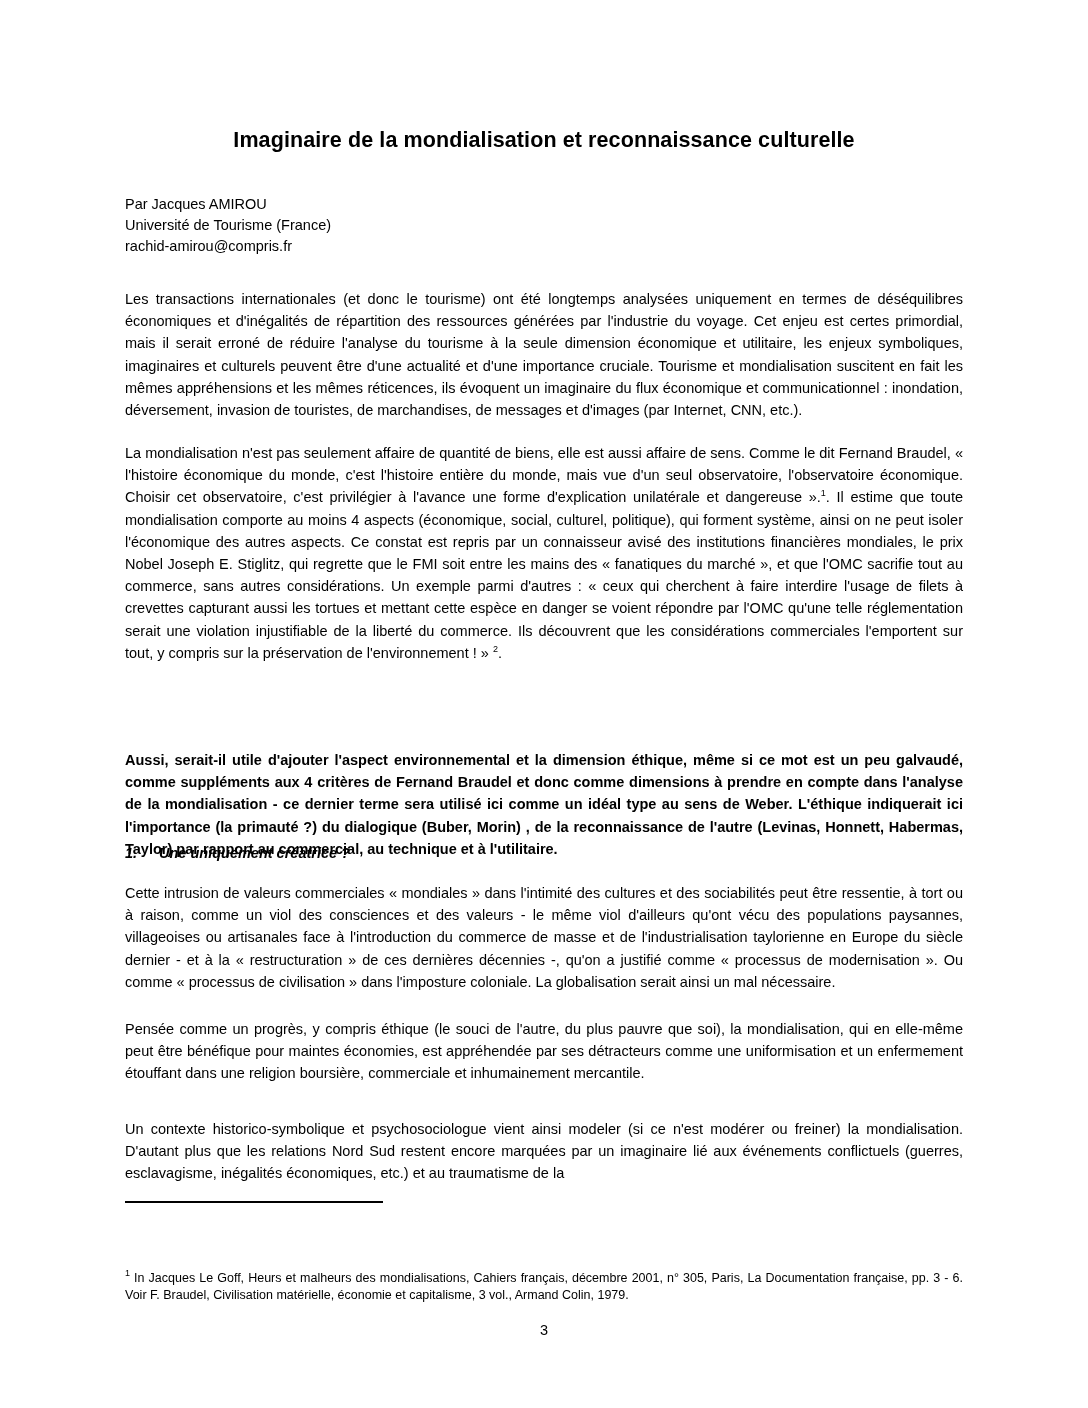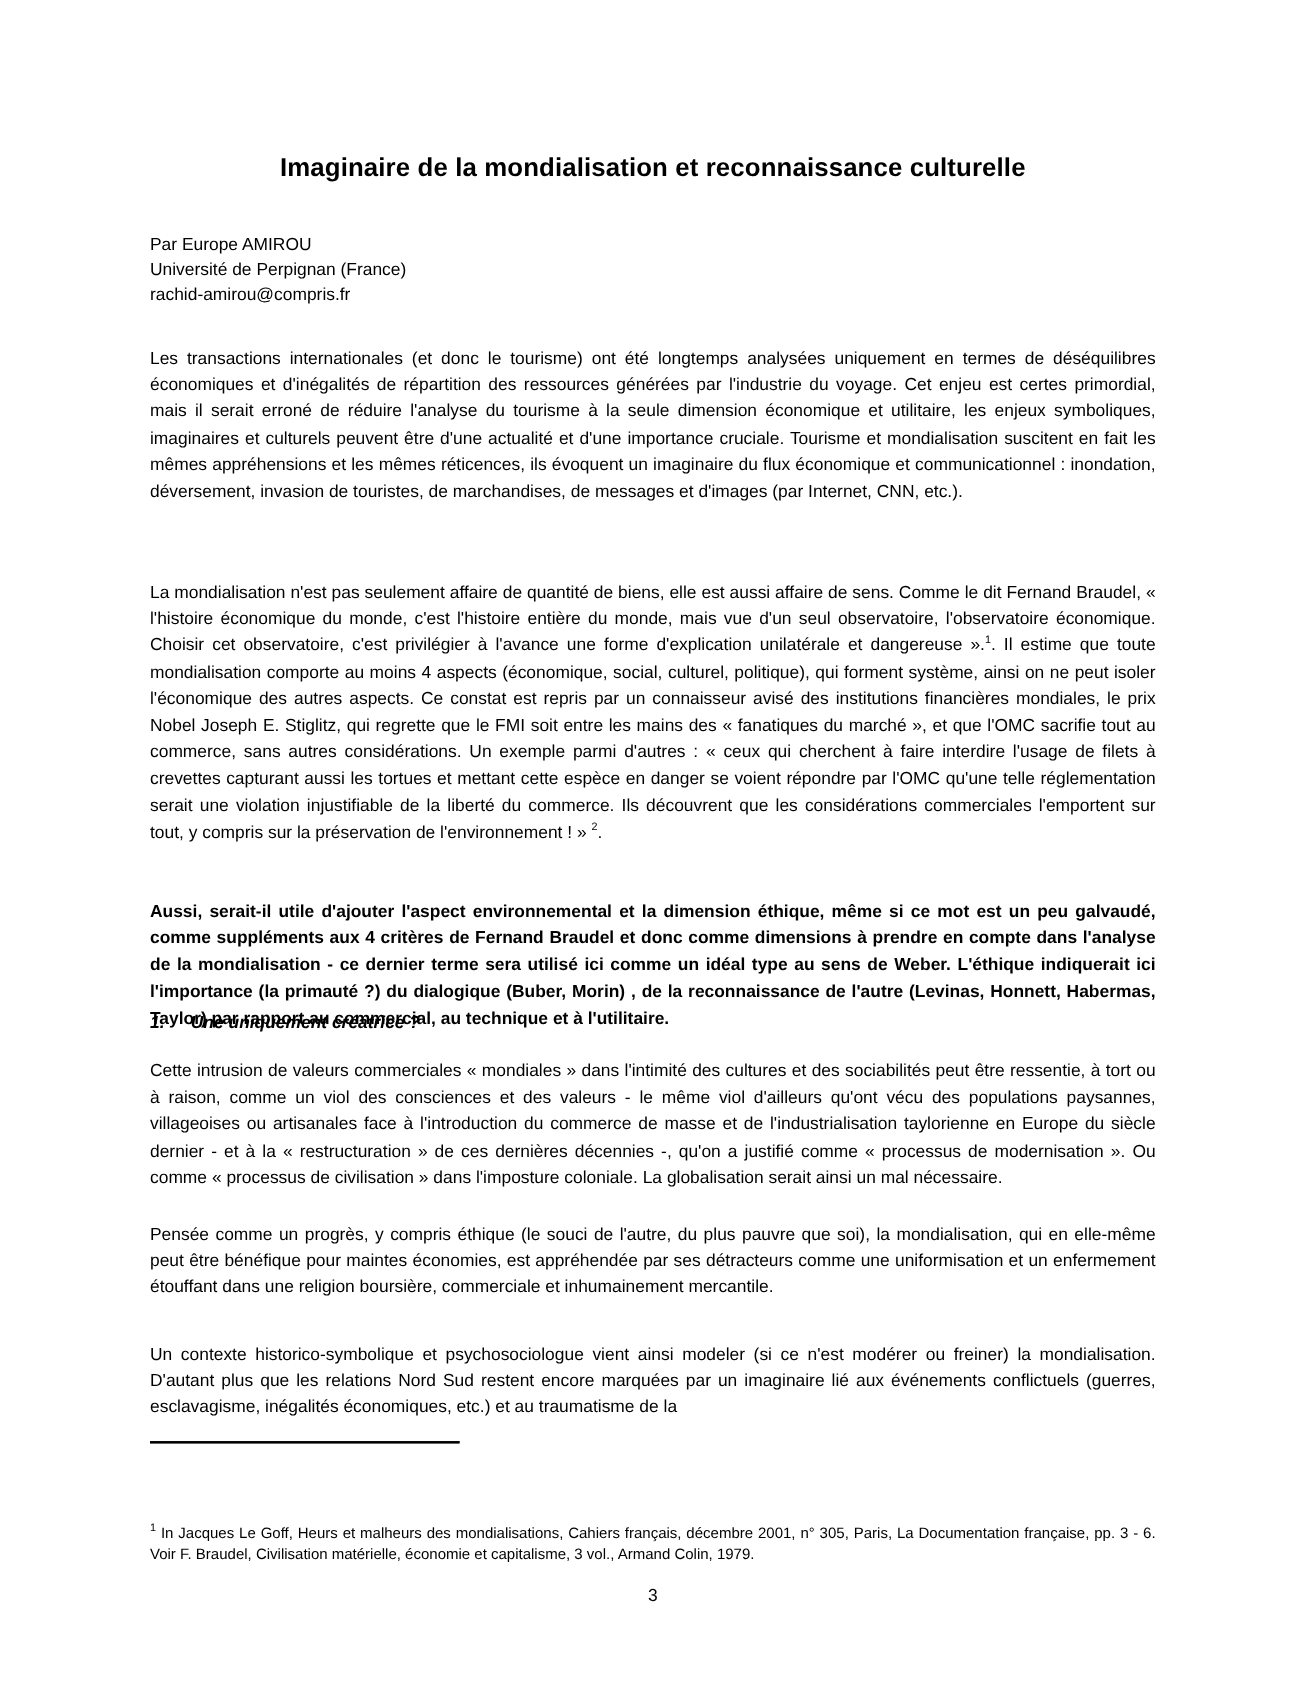--- a/index.html
+++ b/index.html
@@ -6,21 +6,21 @@
   body { width: 1088px; height: 1408px; position: relative; overflow: hidden;
          font-family: "Liberation Sans", sans-serif; color: #000; }
   .page { position: absolute; left: 0; top: 0; width: 1088px; height: 1408px; }
   .title { position: absolute; top: 128px; left: 0; width: 1088px; text-align: center;
            font-size: 21.5px; font-weight: bold; letter-spacing: 0.1px; }
   .author { position: absolute; left: 125px; top: 194px; font-size: 14.5px; line-height: 21px; }
   .author div { white-space: nowrap; }
   .para { position: absolute; left: 125px; width: 838px; font-size: 14.5px; line-height: 22.2px;
           text-align: justify; margin: 0; }
   #p1 { top: 288px; }
-  #p2 { top: 442px; margin-top: 41px; }
+  #p2 { top: 442px; }
   #p3 { top: 749px; font-weight: bold; }
   .section { position: absolute; left: 125px; top: 845px; font-size: 14.5px; font-weight: bold;
              font-style: italic; white-space: nowrap; }
   .section .num { display: inline-block; width: 34px; }
   #p4 { top: 882px; }
   #p5 { top: 1018px; }
   #p6 { top: 1118px; }
   sup { font-size: 9px; line-height: 0; vertical-align: 6px; }
   .fn-rule { position: absolute; left: 125px; top: 1201px; width: 258px; height: 1px;
              background: #000; border-top: 1px solid #000; }
@@ -31,22 +31,22 @@
                  font-size: 14.5px; }
 </style>
 </head>
 <body>
 
 <div class="page">
 
   <div class="title">Imaginaire de la mondialisation et reconnaissance culturelle</div>
 
   <div class="author">
-    <div>Par Europe AMIROU</div>
-    <div>Université de Perpignan (France)</div>
+    <div>Par Jacques AMIROU</div>
+    <div>Université de Tourisme (France)</div>
     <div>rachid-amirou@compris.fr</div>
   </div>
 
   <p class="para" id="p1">Les transactions internationales (et donc le tourisme) ont été longtemps analysées uniquement en termes de déséquilibres économiques et d'inégalités de répartition des ressources générées par l'industrie du voyage. Cet enjeu est certes primordial, mais il serait erroné de réduire l'analyse du tourisme à la seule dimension économique et utilitaire, les enjeux symboliques, imaginaires et culturels peuvent être d'une actualité et d'une importance cruciale. Tourisme et mondialisation suscitent en fait les mêmes appréhensions et les mêmes réticences, ils évoquent un imaginaire du flux économique et communicationnel : inondation, déversement, invasion de touristes, de marchandises, de messages et d'images (par Internet, CNN, etc.).</p>
 
   <p class="para" id="p2"><span>La mondialisation n'est pas seulement affaire de quantité de biens, elle est aussi affaire de sens. Comme le dit Fernand Braudel, « l'histoire économique du monde, c'est l'histoire entière du monde, mais vue d'un seul observatoire, l'observatoire économique. Choisir cet observatoire, c'est privilégier à l'avance une forme d'explication unilatérale et dangereuse ».</span><sup>1</sup><span>. Il estime que toute mondialisation comporte au moins 4 aspects (économique, social, culturel, politique), qui forment système, ainsi on ne peut isoler l'économique des autres aspects. Ce constat est repris par un connaisseur avisé des institutions financières mondiales, le prix Nobel Joseph E. Stiglitz, qui regrette que le FMI soit entre les mains des « fanatiques du marché », et que l'OMC sacrifie tout au commerce, sans autres considérations. Un exemple parmi d'autres : « ceux qui cherchent à faire interdire l'usage de filets à crevettes capturant aussi les tortues et mettant cette espèce en danger se voient répondre par l'OMC qu'une telle réglementation serait une violation injustifiable de la liberté du commerce. Ils découvrent que les considérations commerciales l'emportent sur tout, y compris sur la préservation de l'environnement ! »</span> <sup>2</sup><span>.</span></p>
 
   <p class="para" id="p3">Aussi, serait-il utile d'ajouter l'aspect environnemental et la dimension éthique, même si ce mot est un peu galvaudé, comme suppléments aux 4 critères de Fernand Braudel et donc comme dimensions à prendre en compte dans l'analyse de la mondialisation - ce dernier terme sera utilisé ici comme un idéal type au sens de Weber. L'éthique indiquerait ici l'importance (la primauté ?) du dialogique (Buber, Morin) , de la reconnaissance de l'autre (Levinas, Honnett, Habermas, Taylor) par rapport au commercial, au technique et à l'utilitaire.</p>
 
   <div class="section">

